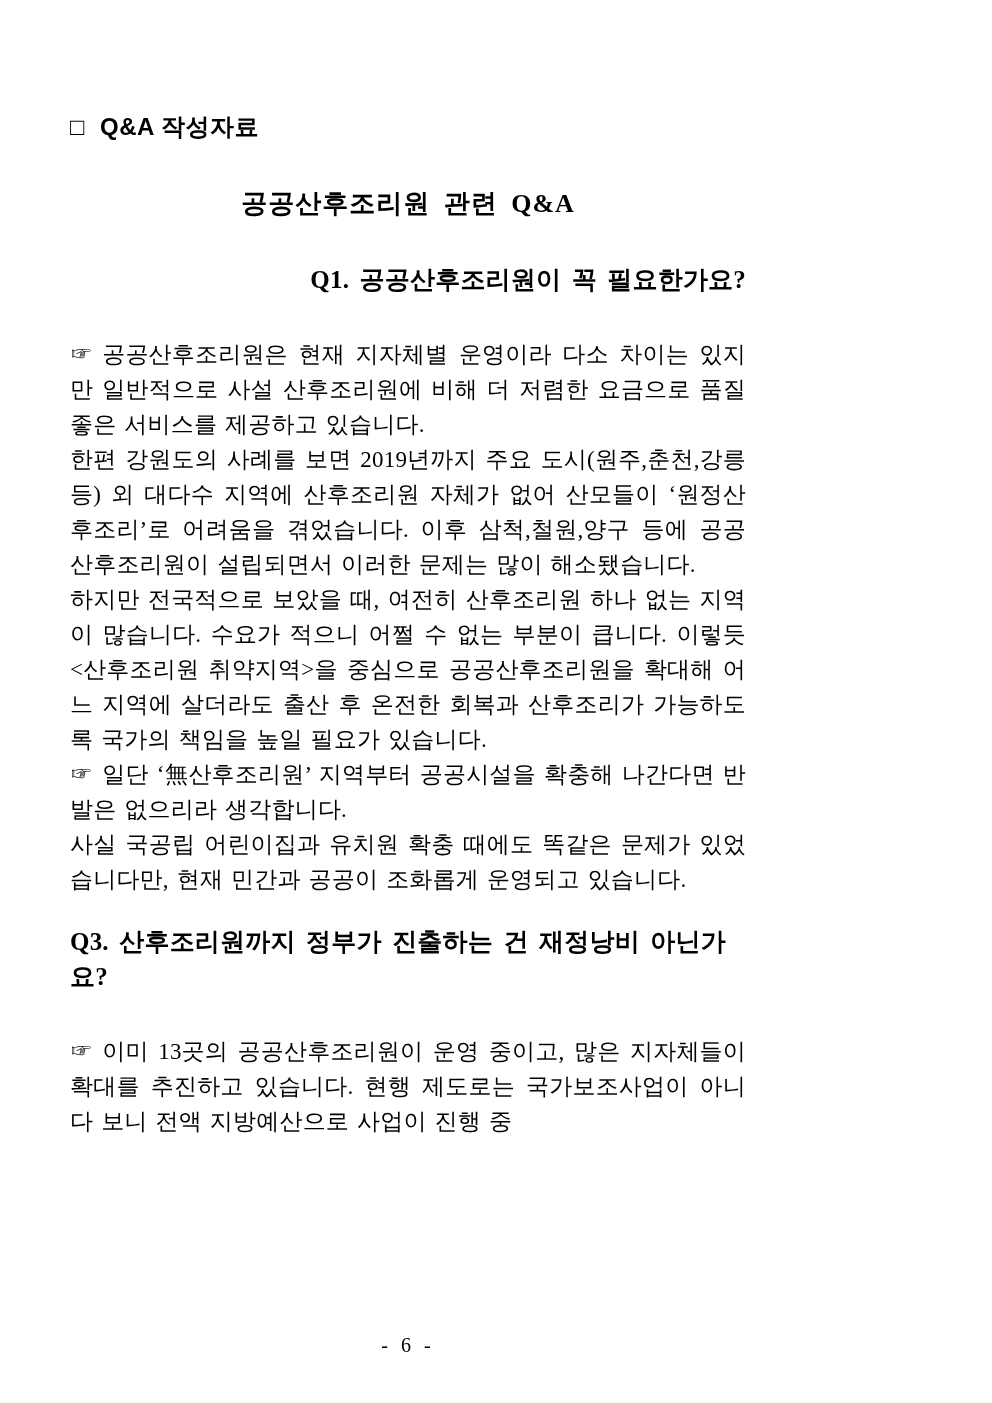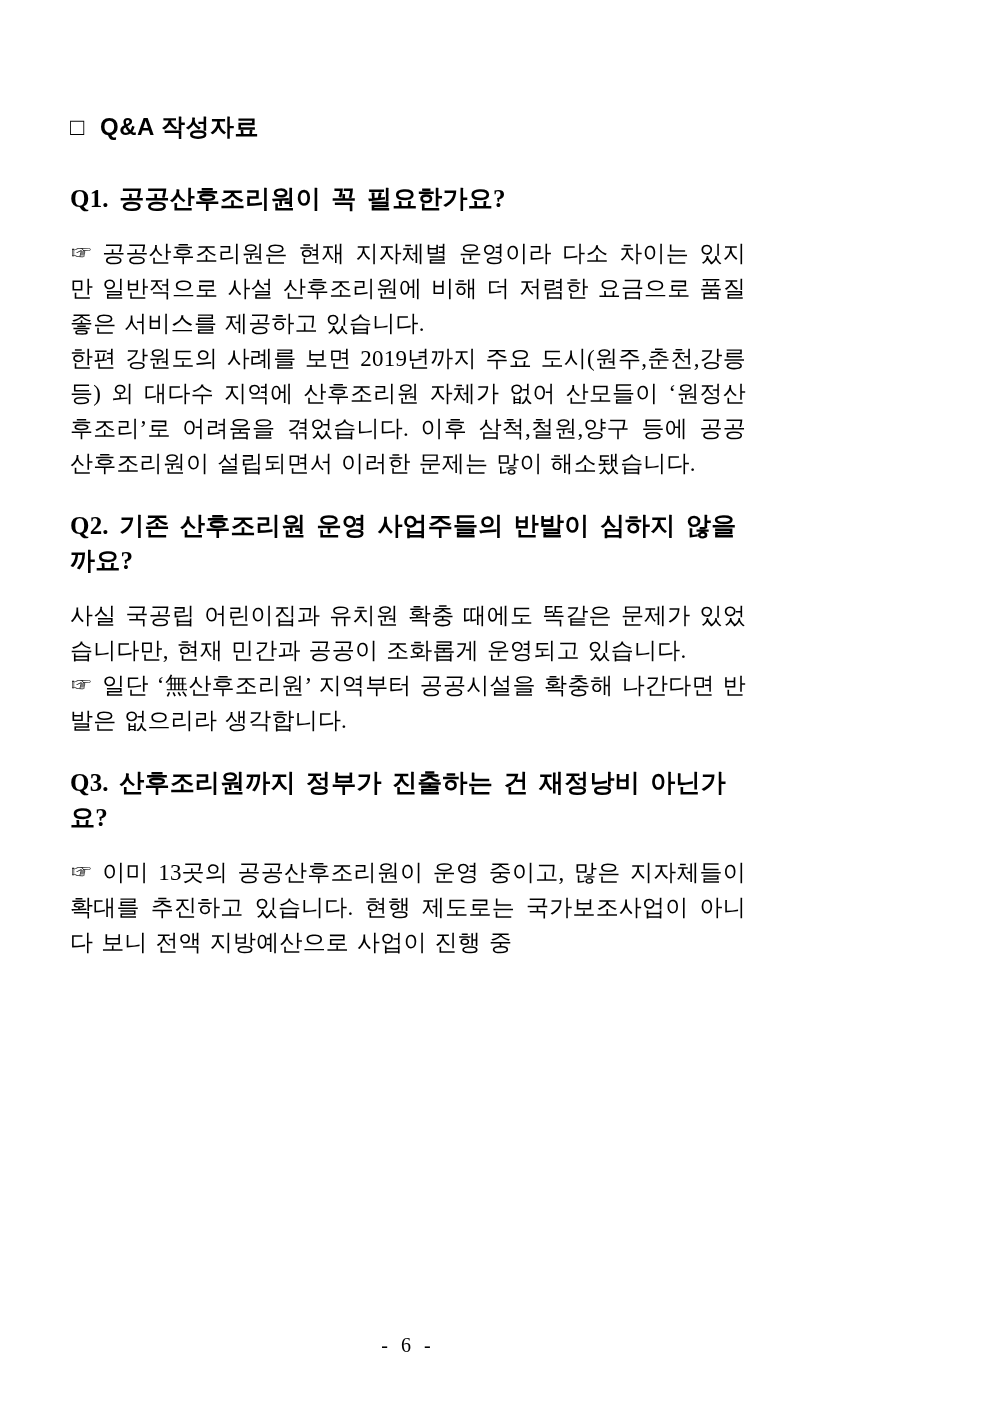--- a/index.html
+++ b/index.html
@@ -39,32 +39,32 @@
   section.qa { margin: 0; }
   .q {
     font-family: "Liberation Serif", serif;
     font-weight: bold;
     font-size: 25px;
     line-height: 35px;
     margin: 27px 0 0 0;
     letter-spacing: 0.2px;
     word-spacing: 4px;
   }
-  .q.first { margin-top: 40px; }
+  .q.first { margin-top: 40px; text-align: right; }
   p.body {
     font-family: "Liberation Serif", serif;
     font-size: 23px;
     line-height: 35px;
     margin: 0;
     text-align: justify;
     word-break: break-all;
     letter-spacing: 0.2px;
     word-spacing: 2px;
   }
-  .q + p.body { margin-top: 20px; }
+  .q + p.body { margin-top: 40px; }
   p.body .marker { margin-right: 9px; }
   .page-footer {
     position: absolute;
     top: 1333px;
     left: 0;
     width: 100%;
     text-align: center;
     font-family: "Liberation Serif", serif;
     font-size: 20px;
     line-height: 24px;
@@ -73,31 +73,32 @@
 </style>
 </head>
 <body>
 
 <div class="page">
 
   <div class="doc-header">
     <span class="bullet">□</span><span>Q&amp;A 작성자료</span>
   </div>
 
+  <h1 class="doc-title">공공산후조리원 관련 Q&amp;A</h1>
 
   <section class="qa">
     <h2 class="q first">Q1. 공공산후조리원이 꼭 필요한가요?</h2>
     <p class="body"><span class="marker">☞</span><span>공공산후조리원은 현재 지자체별 운영이라 다소 차이는 있지만 일반적으로 사설 산후조리원에 비해 더 저렴한 요금으로 품질좋은 서비스를 제공하고 있습니다.</span></p>
     <p class="body">한편 강원도의 사례를 보면 2019년까지 주요 도시(원주,춘천,강릉 등) 외 대다수 지역에 산후조리원 자체가 없어 산모들이 ‘원정산후조리’로 어려움을 겪었습니다. 이후 삼척,철원,양구 등에 공공산후조리원이 설립되면서 이러한 문제는 많이 해소됐습니다.</p>
+    <p class="body">하지만 전국적으로 보았을 때, 여전히 산후조리원 하나 없는 지역이 많습니다. 수요가 적으니 어쩔 수 없는 부분이 큽니다. 이렇듯 &lt;산후조리원 취약지역&gt;을 중심으로 공공산후조리원을 확대해 어느 지역에 살더라도 출산 후 온전한 회복과 산후조리가 가능하도록 국가의 책임을 높일 필요가 있습니다.</p>
   </section>
 
   <section class="qa">
-    <h2 class="q">Q2. 기존 산후조리원 운영 사업주들의 반발이 심하지 않을까요?</h2>
+    <p class="body"><span class="marker">☞</span><span>일단 ‘無산후조리원’ 지역부터 공공시설을 확충해 나간다면 반발은 없으리라 생각합니다.</span></p>
     <p class="body">사실 국공립 어린이집과 유치원 확충 때에도 똑같은 문제가 있었습니다만, 현재 민간과 공공이 조화롭게 운영되고 있습니다.</p>
-    <p class="body"><span class="marker">☞</span><span>일단 ‘無산후조리원’ 지역부터 공공시설을 확충해 나간다면 반발은 없으리라 생각합니다.</span></p>
   </section>
 
   <section class="qa">
     <h2 class="q">Q3. 산후조리원까지 정부가 진출하는 건 재정낭비 아닌가요?</h2>
     <p class="body"><span class="marker">☞</span><span>이미 13곳의 공공산후조리원이 운영 중이고, 많은 지자체들이 확대를 추진하고 있습니다. 현행 제도로는 국가보조사업이 아니다 보니 전액 지방예산으로 사업이 진행 중</span></p>
   </section>
 
   <div class="page-footer">- 6 -</div>
 
 </div>

